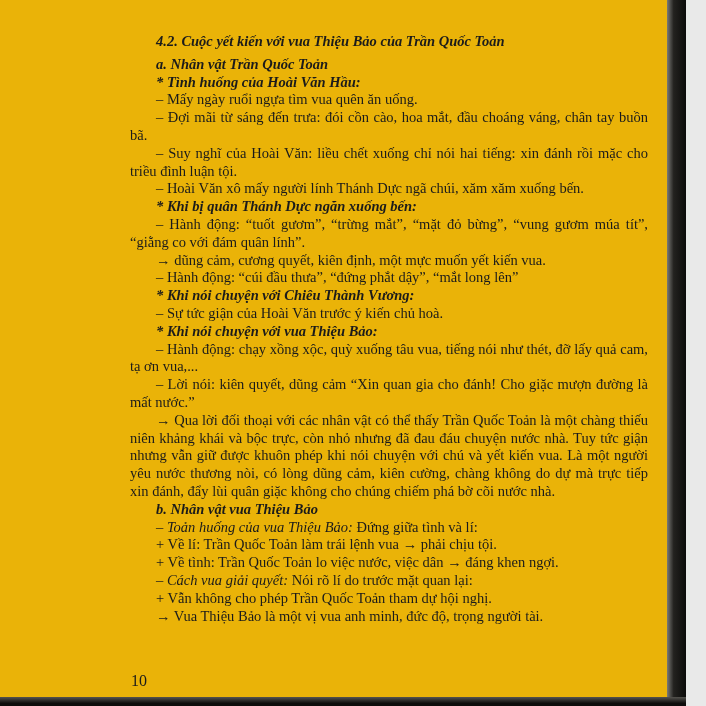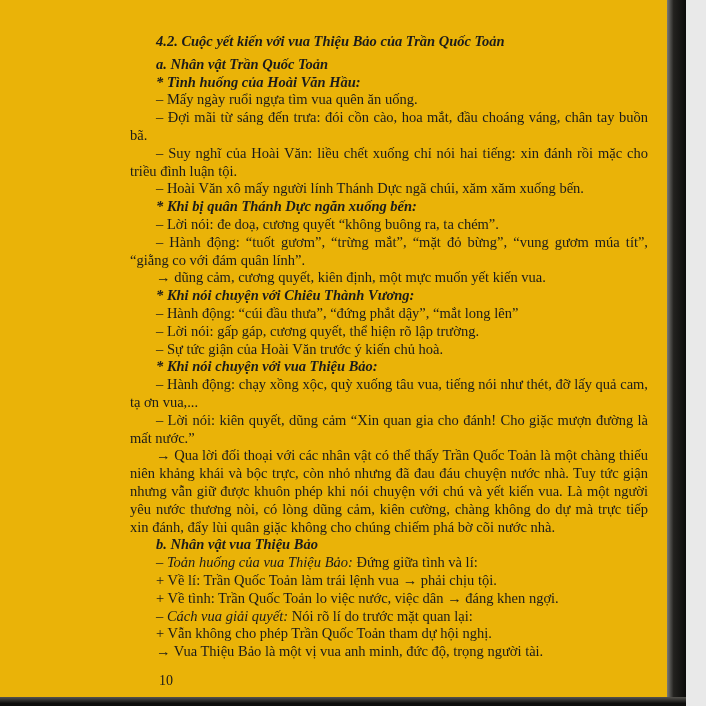--- a/index.html
+++ b/index.html
@@ -34,23 +34,22 @@
       font-size: 14.5px;
       line-height: 17.8px;
       text-indent: 26px;
       text-align: justify;
     }
     .para.italic { font-style: italic; font-weight: bold; }
     .para.lead em { font-style: italic; }
     .page-number {
       position: absolute;
       left: 131px; top: 672px;
-      font-size: 14px;
+      font-size: 16px;
       line-height: 18px;
-      margin-left: 28px;
     }
     .scan-edge-right {
       position: absolute;
       top: 0; right: 0;
       width: 19px; height: 706px;
       background: linear-gradient(to right, #7a7a76 0%, #23221f 35%, #0b0b0a 100%);
     }
     .scan-edge-bottom {
       position: absolute;
       left: 0; bottom: 0;
@@ -66,26 +65,24 @@
   <div class="text-block">
     <h1 class="doc-title">4.2. Cuộc yết kiến với vua Thiệu Bảo của Trần Quốc Toản</h1>
     <div>
         <p class="para italic">a. Nhân vật Trần Quốc Toản</p>
         <p class="para italic">* Tình huống của Hoài Văn Hầu:</p>
         <p class="para normal">– Mấy ngày ruổi ngựa tìm vua quên ăn uống.</p>
         <p class="para normal">– Đợi mãi từ sáng đến trưa: đói cồn cào, hoa mắt, đầu choáng váng, chân tay buồn bã.</p>
         <p class="para normal">– Suy nghĩ của Hoài Văn: liều chết xuống chỉ nói hai tiếng: xin đánh rồi mặc cho triều đình luận tội.</p>
         <p class="para normal">– Hoài Văn xô mấy người lính Thánh Dực ngã chúi, xăm xăm xuống bến.</p>
         <p class="para italic">* Khi bị quân Thánh Dực ngăn xuống bến:</p>
-        <p class="para normal">– Lời nói: đe doạ, cương quyết “không buông ra, ta chém”.</p>
         <p class="para normal">– Hành động: “tuốt gươm”, “trừng mắt”, “mặt đỏ bừng”, “vung gươm múa tít”, “giằng co với đám quân lính”.</p>
         <p class="para normal">→ dũng cảm, cương quyết, kiên định, một mực muốn yết kiến vua.</p>
+        <p class="para normal">– Hành động: “cúi đầu thưa”, “đứng phắt dậy”, “mắt long lên”</p>
         <p class="para italic">* Khi nói chuyện với Chiêu Thành Vương:</p>
-        <p class="para normal">– Hành động: “cúi đầu thưa”, “đứng phắt dậy”, “mắt long lên”</p>
-        <p class="para normal">– Lời nói: gấp gáp, cương quyết, thể hiện rõ lập trường.</p>
         <p class="para normal">– Sự tức giận của Hoài Văn trước ý kiến chủ hoà.</p>
         <p class="para italic">* Khi nói chuyện với vua Thiệu Bảo:</p>
         <p class="para normal">– Hành động: chạy xồng xộc, quỳ xuống tâu vua, tiếng nói như thét, đỡ lấy quả cam, tạ ơn vua,...</p>
         <p class="para normal">– Lời nói: kiên quyết, dũng cảm “Xin quan gia cho đánh! Cho giặc mượn đường là mất nước.”</p>
         <p class="para normal">→ Qua lời đối thoại với các nhân vật có thể thấy Trần Quốc Toản là một chàng thiếu niên khảng khái và bộc trực, còn nhỏ nhưng đã đau đáu chuyện nước nhà. Tuy tức giận nhưng vẫn giữ được khuôn phép khi nói chuyện với chú và yết kiến vua. Là một người yêu nước thương nòi, có lòng dũng cảm, kiên cường, chàng không do dự mà trực tiếp xin đánh, đẩy lùi quân giặc không cho chúng chiếm phá bờ cõi nước nhà.</p>
         <p class="para italic">b. Nhân vật vua Thiệu Bảo</p>
         <p class="para lead"><em>– Toản huống của vua Thiệu Bảo:</em> Đứng giữa tình và lí:</p>
         <p class="para normal">+ Về lí: Trần Quốc Toản làm trái lệnh vua → phải chịu tội.</p>
         <p class="para normal">+ Về tình: Trần Quốc Toản lo việc nước, việc dân → đáng khen ngợi.</p>
         <p class="para lead"><em>– Cách vua giải quyết:</em> Nói rõ lí do trước mặt quan lại:</p>

